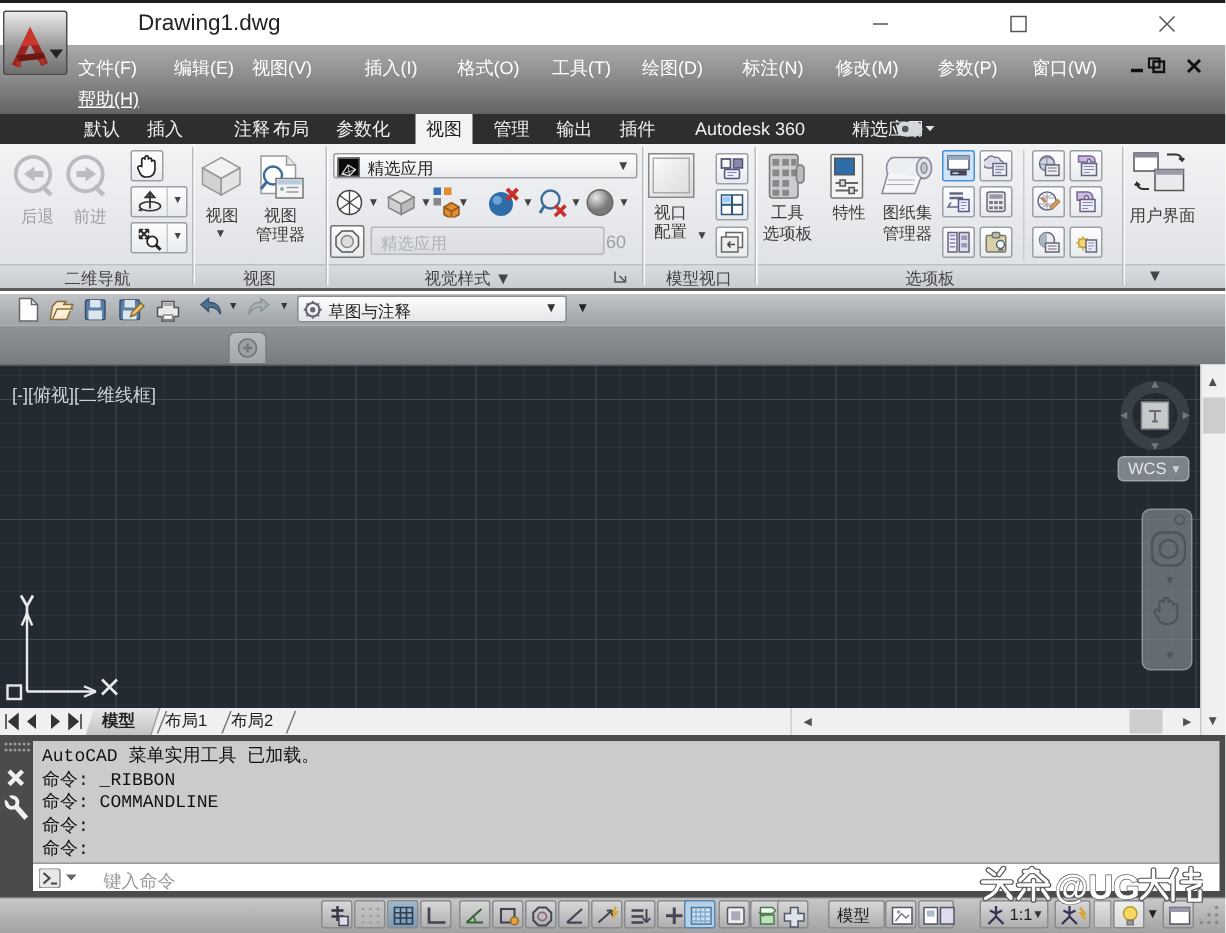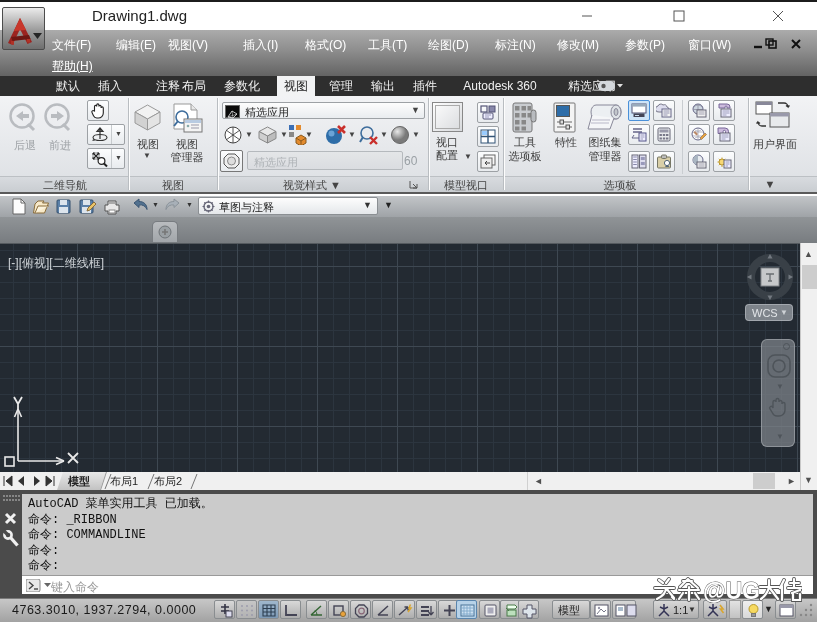--- a/index.html
+++ b/index.html
@@ -559,21 +559,21 @@
 
   <div id="cmd" class="abs">
     <div id="cmdtext" class="abs">AutoCAD 菜单实用工具 已加载。<br>命令: _RIBBON<br>命令: COMMANDLINE<br>命令:<br>命令:</div>
     <div id="cmdinput" class="abs">
       <svg style="position:absolute;left:4px;top:3px" width="26" height="13" viewBox="0 0 26 13">
           <rect x="0" y="0" width="14" height="13" rx="2" fill="#e8e8e8" stroke="#888"></rect>
           <path d="M3 3l4 3.5L3 10" stroke="#444" fill="none" stroke-width="1.4"></path>
           <path d="M8 10h4" stroke="#444" stroke-width="1.4"></path>
           <path d="M18 4l3.5 4 3.5-4z" fill="#666"></path>
         </svg>
-      <span style="position:absolute;left:29px;top:3px;font-size:12px;color:#999">键入命令</span>
+      <span style="position:absolute;left:47px;top:3px;font-size:12px;color:#999">键入命令</span>
     </div>
     <svg class="abs" style="left:1px;top:2px" width="20" height="62" viewBox="0 0 20 62">
       <g fill="#9a9a9a">
           <circle cx="3" cy="4" r="1"></circle>
           <circle cx="6" cy="4" r="1"></circle>
           <circle cx="9" cy="4" r="1"></circle>
           <circle cx="12" cy="4" r="1"></circle>
           <circle cx="15" cy="4" r="1"></circle>
           <circle cx="18" cy="4" r="1"></circle>
           <circle cx="3" cy="8" r="1"></circle>
@@ -584,21 +584,20 @@
           <circle cx="18" cy="8" r="1"></circle>
         </g>
       <path d="M5 22l9 9M14 22l-9 9" stroke="#f0f0f0" stroke-width="3" fill="none"></path>
       <circle cx="7" cy="43" r="3.6" stroke="#f0f0f0" fill="none" stroke-width="2.6"></circle>
       <path d="M2 38 l6 6" stroke="#4b4b4b" stroke-width="3.4"></path>
       <path d="M9.5 45.5 l7 8" stroke="#f0f0f0" stroke-width="3.4"></path>
     </svg>
   </div>
 
   <div id="statusbar" class="abs"></div>
-  <span id="coords" class="abs" style="top:603px;z-index:4">4763.3010, 1937.2794,  0.0000</span>
 
   <div class="stbtn" style="left:214px">
       <svg width="19" height="17" viewBox="0 0 19 17">
         <path d="M9 2v10M5 5h8M5 9h8" stroke="#334" stroke-width="1.6"></path>
         <rect x="10" y="9" width="6" height="6" fill="#dde" stroke="#445"></rect>
       </svg>
     </div>
   <div class="stbtn" style="left:236px;background:linear-gradient(#c6c6c6,#b2b2b2)">
       <svg width="19" height="17" viewBox="0 0 19 17">
         <g fill="#99a">

